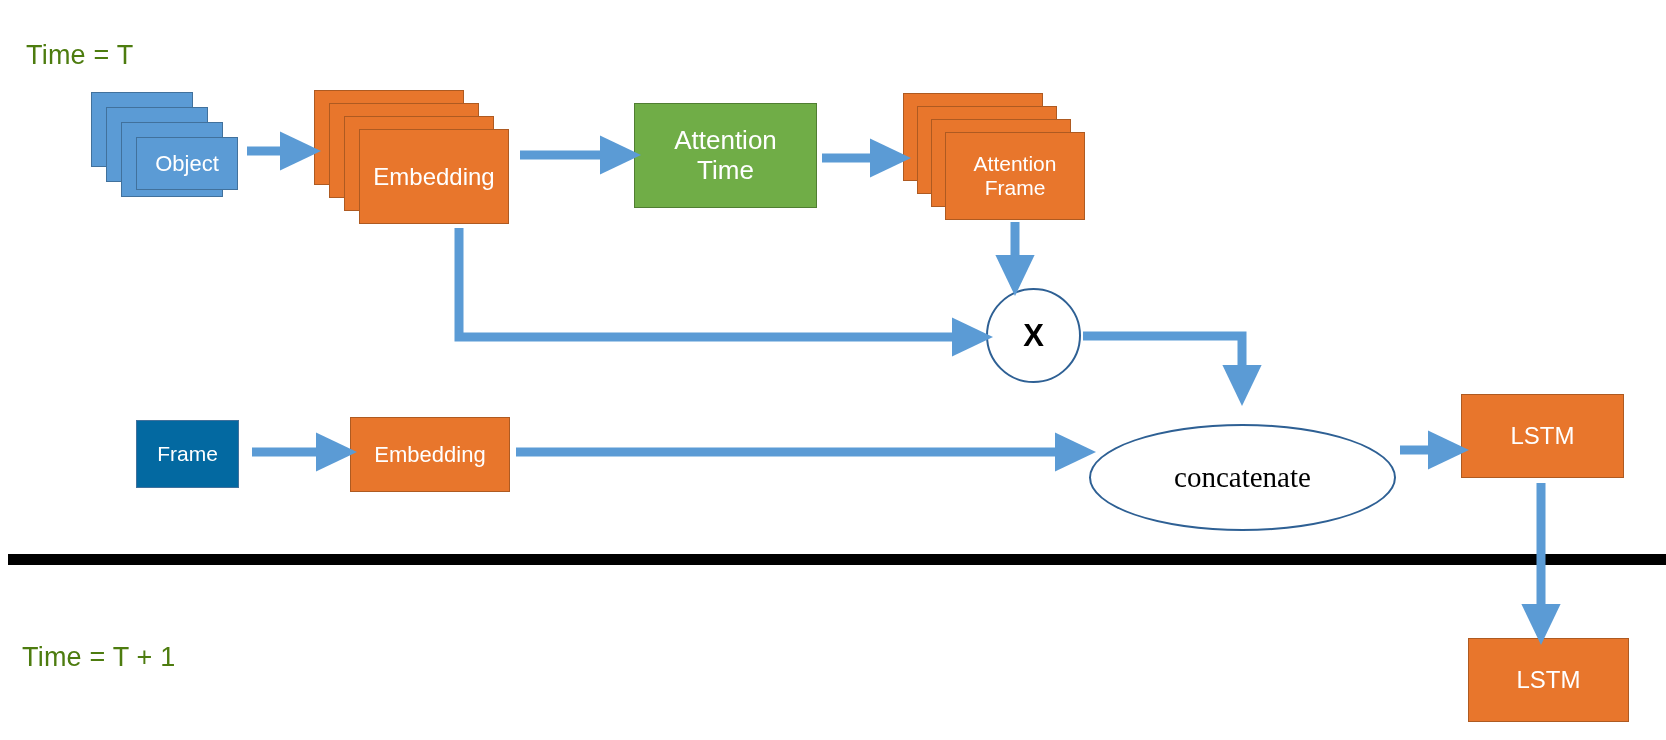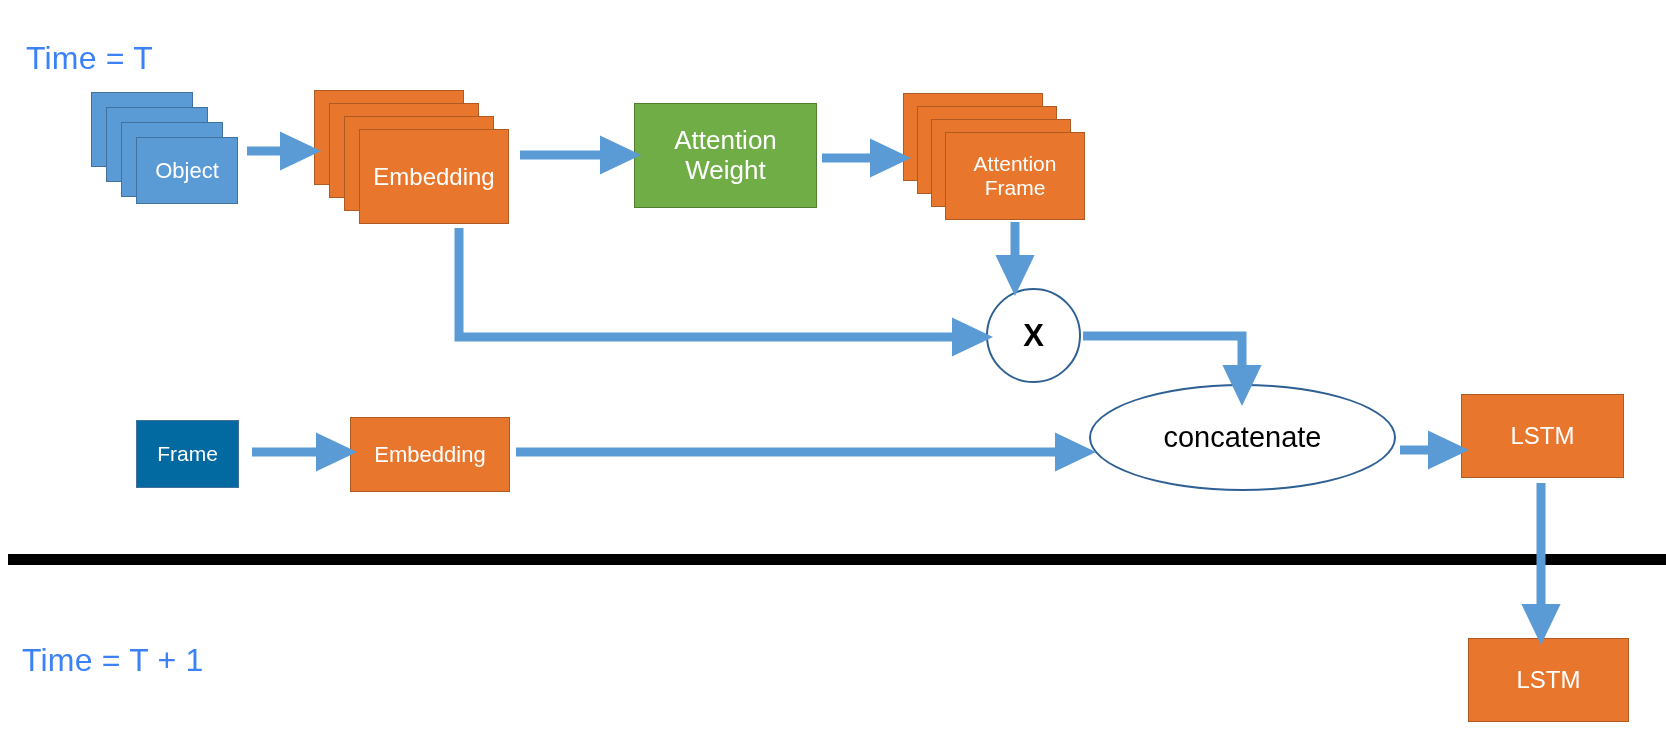--- a/index.html
+++ b/index.html
@@ -3,21 +3,21 @@
 <meta charset="utf-8">
 <style>
   html,body{margin:0;padding:0;background:#ffffff;}
   body{width:1666px;height:740px;font-family:"Liberation Sans",sans-serif;}
   #canvas{position:relative;width:1666px;height:740px;overflow:hidden;background:#fff;}
 
   .abs{position:absolute;}
 
   
   .time-label{
-    font-size:32px;color:#3b82f6;letter-spacing:.2px;
+    font-size:27px;color:#4d7c0f;letter-spacing:.2px;
     font-family:"Liberation Sans",sans-serif;white-space:nowrap;
   }
 
   
   .node{
     box-sizing:border-box;display:flex;align-items:center;justify-content:center;
     text-align:center;color:#ffffff;line-height:1.15;
   }
   .node.blue  {background:#0369a1;border:1.5px solid #41719C;}
   .node.orange{background:#E8762C;border:1.5px solid #AE5A21;}
@@ -60,37 +60,37 @@
 <body>
 
 <div id="canvas">
 
   <div class="abs time-label" style="left:26px;top:40px;">Time = T</div>
 
   <div class="abs stack" style="left:91px;top:92px;width:160px;height:122px;">
     <div class="card blue" style="left:0px;top:0px;width:102px;height:75px;"></div>
     <div class="card blue" style="left:15px;top:15px;width:102px;height:75px;"></div>
     <div class="card blue" style="left:30px;top:30px;width:102px;height:75px;"></div>
-    <div class="card blue" style="left:45px;top:45px;width:102px;height:67px;">
+    <div class="card blue" style="left:45px;top:45px;width:102px;height:53px;">
       <div class="card-label" style="font-size:22px;">Object</div>
     </div>
   </div>
 
   <div class="abs stack" style="left:314px;top:90px;width:210px;height:140px;">
     <div class="card orange" style="left:0px;top:0px;width:150px;height:95px;"></div>
     <div class="card orange" style="left:15px;top:13px;width:150px;height:95px;"></div>
     <div class="card orange" style="left:30px;top:26px;width:150px;height:95px;"></div>
     <div class="card orange" style="left:45px;top:39px;width:150px;height:95px;">
       <div class="card-label" style="font-size:24px;">Embedding</div>
     </div>
   </div>
 
   <div class="abs node green" style="left:634px;top:103px;width:183px;height:105px;flex-direction:column;font-size:26px;">
     <span>Attention</span>
-    <span>Weight</span>
+    <span>Time</span>
   </div>
 
   <div class="abs stack" style="left:903px;top:93px;width:200px;height:135px;">
     <div class="card orange" style="left:0px;top:0px;width:140px;height:88px;"></div>
     <div class="card orange" style="left:14px;top:13px;width:140px;height:88px;"></div>
     <div class="card orange" style="left:28px;top:26px;width:140px;height:88px;"></div>
     <div class="card orange" style="left:42px;top:39px;width:140px;height:88px;">
       <div class="card-label" style="font-size:21px;">
         <div>Attention</div>
         <div>Frame</div>
@@ -103,21 +103,21 @@
   </div>
 
   <div class="abs node blue" style="left:136px;top:420px;width:103px;height:68px;font-size:21px;">
     <span>Frame</span>
   </div>
 
   <div class="abs node orange" style="left:350px;top:417px;width:160px;height:75px;font-size:22px;">
     <span>Embedding</span>
   </div>
 
-  <div class="abs ellipse-concat" style="left:1089px;top:384px;width:307px;height:107px;">
+  <div class="abs ellipse-concat" style="left:1089px;top:424px;width:307px;height:107px;font-family:Liberation Serif, serif;">
     <span>concatenate</span>
   </div>
 
   <div class="abs node orange" style="left:1461px;top:394px;width:163px;height:84px;font-size:24px;">
     <span>LSTM</span>
   </div>
 
   <div class="abs divider" style="left:8px;top:554px;width:1658px;height:11px;"></div>
 
   <div class="abs time-label" style="left:22px;top:642px;">Time = T + 1</div>

